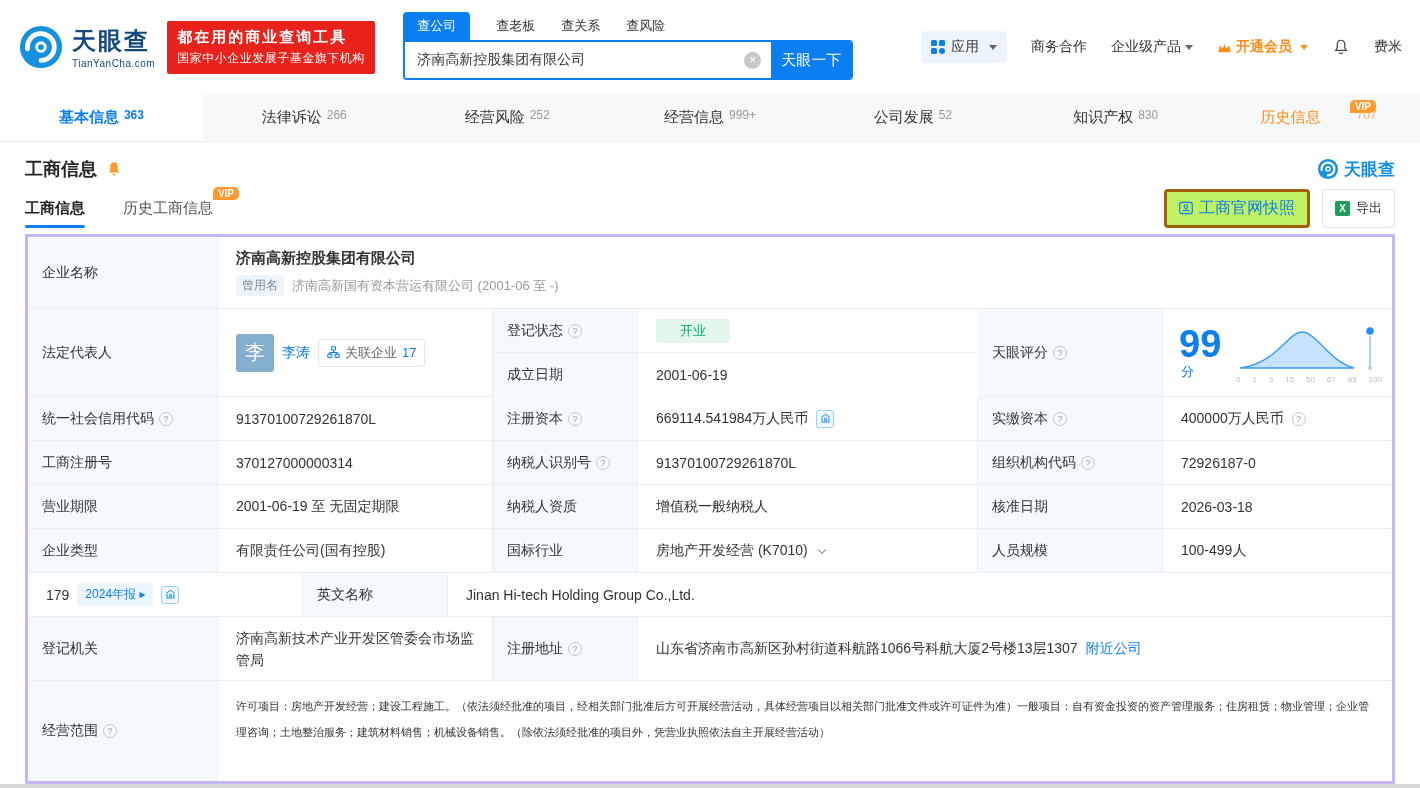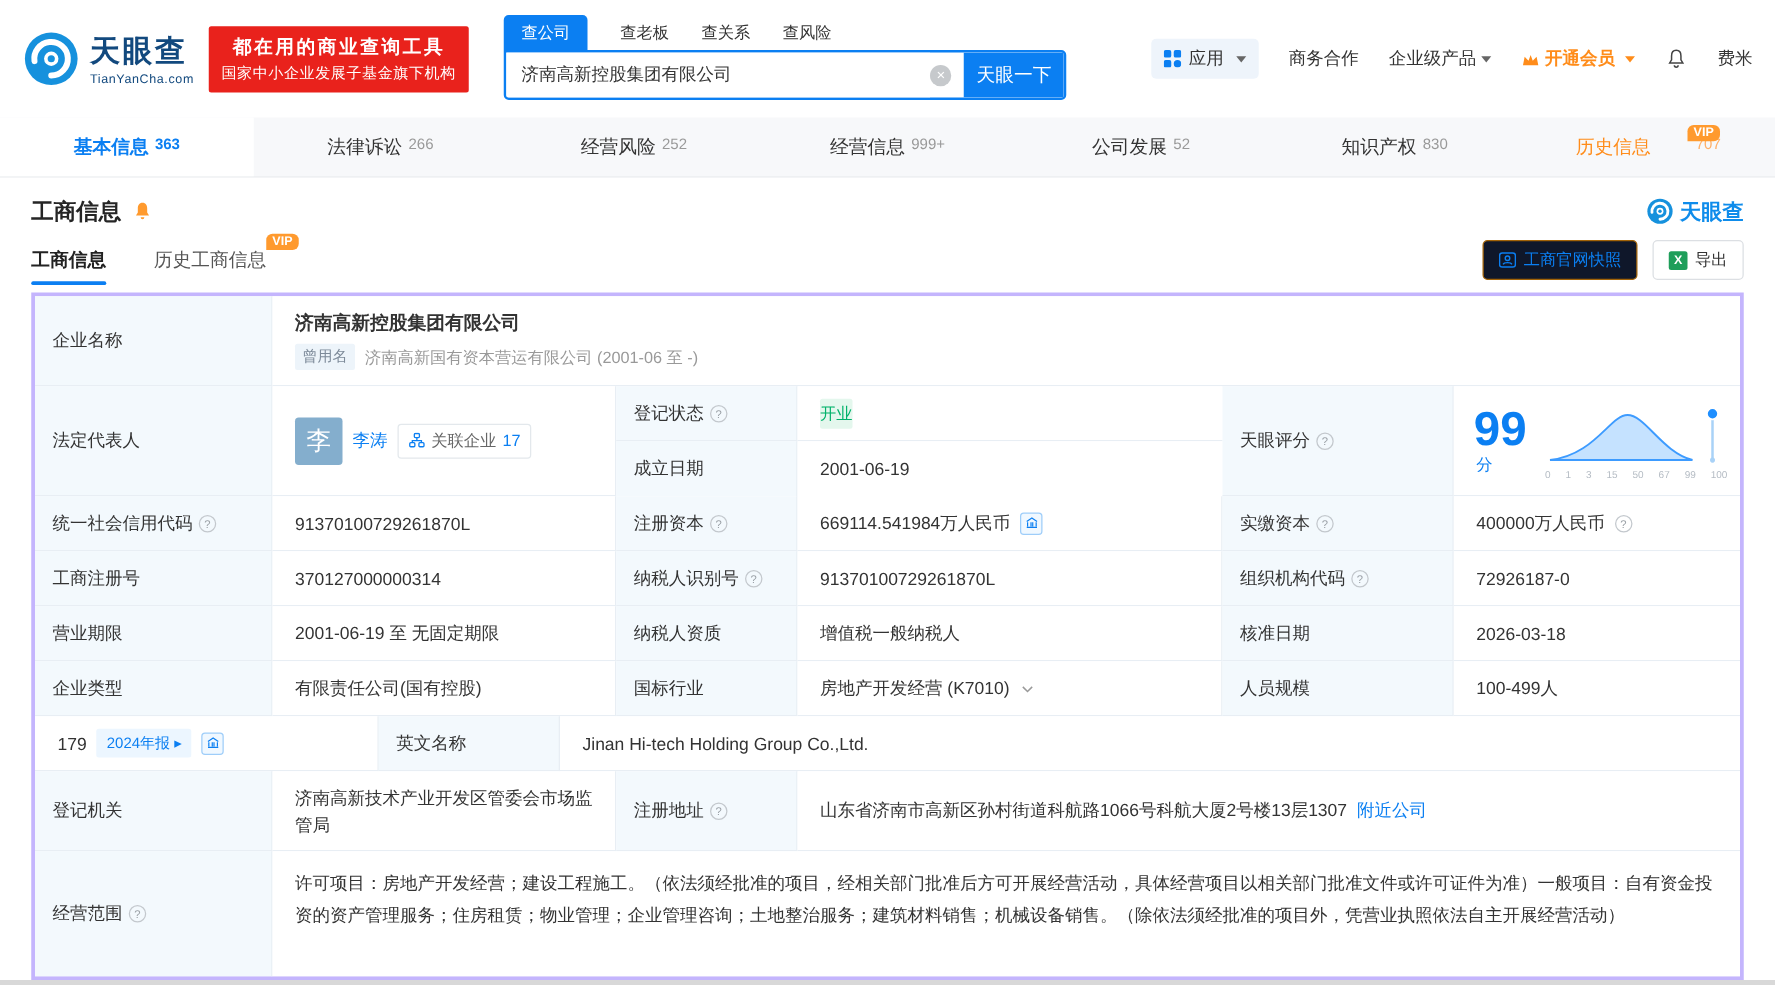--- a/index.html
+++ b/index.html
@@ -7,21 +7,21 @@
          font-family:"Liberation Sans","DejaVu Sans",sans-serif; color:#333; }
   .page { width:1420px; height:788px; display:flex; flex-direction:column; }
 
   
   .topbar { height:94px; display:flex; align-items:center; padding:0 18px; background:#fff; flex-shrink:0; }
   .logo-area { display:flex; align-items:center; gap:8px; }
   .logo-icon { width:46px; height:46px; }
   .logo-text .cn { font-size:24px; font-weight:bold; color:#12497e; letter-spacing:2px; }
   .logo-text .en { font-size:10px; color:#12497e; letter-spacing:.5px; margin-top:1px; }
   .banner { background:#e9221c; color:#fff; padding:7px 10px; border-radius:2px; margin-left:12px; width:208px; }
-  .banner .l1 { font-size:15px; font-weight:bold; letter-spacing:2px;text-align:center; }
+  .banner .l1 { font-size:15px; font-weight:bold; letter-spacing:2px; }
   .banner .l2 { font-size:12px; letter-spacing:.5px; margin-top:3px; }
 
   .search-area { margin-left:28px; }
   .search-tabs { display:flex; align-items:flex-end; gap:26px; height:26px; }
   .stab { font-size:13px; color:#333; cursor:pointer; padding-bottom:5px; }
   .stab.active { background:#0b7ff2; color:#fff; padding:5px 14px; border-radius:4px 4px 0 0; }
   .search-box { display:flex; width:450px; height:40px; border:2px solid #0b7ff2; border-radius:0 4px 4px 4px; overflow:hidden; }
   .search-box input { flex:1; border:none; outline:none; font-size:14px; padding:0 12px; color:#333; }
   .clear-btn { width:17px; height:17px; border-radius:50%; background:#c6c9cc; color:#fff; font-size:12px;
                line-height:16px; text-align:center; align-self:center; margin-right:10px; cursor:pointer; }
@@ -53,22 +53,22 @@
   .watermark .wm-text { font-size:17px; font-weight:bold; color:#0e8ceb; }
 
   .subtabs { display:flex; align-items:center; height:44px; margin-top:2px; }
   .subtab { font-size:15px; margin-right:38px; cursor:pointer; position:relative; padding:10px 0; }
   .subtab.active { color:#222; font-weight:bold; }
   .subtab.active:after { content:""; position:absolute; left:0; right:0; bottom:0; height:3px; background:#0b7ff2; border-radius:2px; }
   .subtab.muted { color:#555; }
   .subtab .vip-tag2 { position:absolute; top:-2px; right:-26px; background:#ff9a2e; color:#fff; font-size:10px; font-weight:bold;
                       padding:1px 5px; border-radius:5px 5px 5px 0; line-height:11px; }
   .subtab-actions { margin-left:auto; display:flex; gap:12px; }
-  .btn-blue { display:flex; align-items:center; gap:6px; border:1px solid #a16207; color:#0b7ff2; background:#0f172a;
-              border-radius:4px; padding:6px 12px; font-size:13px; cursor:pointer; }
+  .btn-blue { display:flex; align-items:center; gap:6px; border:3px solid #a16207; color:#0b7ff2; background:#bef264;
+              border-radius:4px; padding:6px 12px; font-size:16px; cursor:pointer; }
   .btn-plain { display:flex; align-items:center; gap:6px; border:1px solid #dcdfe3; color:#333; background:#fff;
                border-radius:4px; padding:6px 12px; font-size:13px; cursor:pointer; }
   .xls-ico { width:15px; height:15px; background:#1e9e5a; border-radius:2px; color:#fff; font-size:10px; font-weight:bold;
              display:flex; align-items:center; justify-content:center; }
 
   
   .tbl { border:3px solid #c4b5fd; margin-top:4px; }
   .row { display:flex; }
   .cell { border-right:1px solid #e8eef4; border-bottom:1px solid #e8eef4; display:flex; align-items:center; font-size:14px; }
   .row .cell:last-child { border-right:none; }
@@ -98,35 +98,35 @@
              font-size:13px; color:#666; cursor:pointer; }
   .rel-box .num { color:#0b7ff2; }
 
   .subcol { width:485px; display:flex; flex-direction:column; flex-shrink:0; }
   .subrow { display:flex; height:44px; }
   .subrow .cell { border-bottom:1px solid #e8eef4; }
   .subrow.last .cell { border-bottom:none; }
   .sub-l { width:145px; flex-shrink:0; }
   .sub-v { width:340px; flex-shrink:0; }
 
-  .status-badge { background:#e4f7ed; color:#00b26a; font-size:13px; padding:3px 0; border-radius:2px; }
+  .status-badge { background:#e4f7ed; color:#00b26a; font-size:13px; padding:3px 24px; border-radius:2px; }
 
   .score-cell { padding:0 10px 0 16px; }
   .score-num { font-size:38px; font-weight:bold; color:#0b7ff2; line-height:1; }
   .score-unit { font-size:13px; color:#0b7ff2; margin-left:2px; }
   .score-chart { margin-left:6px; }
   .ticks { display:flex; justify-content:space-between; width:146px; font-size:8px; color:#b5bcc4; margin-top:-2px; }
 
   .bank-ico { width:18px; height:18px; border:1px solid #9ecdf9; border-radius:3px; display:flex; align-items:center;
               justify-content:center; background:#f0f8ff; cursor:pointer; flex-shrink:0; }
   .report-badge { background:#ecf6ff; color:#0b7ff2; font-size:12px; padding:3px 8px; border-radius:2px; cursor:pointer; }
   .chev { width:12px; height:12px; cursor:pointer; }
 
   .two-line { line-height:22px; padding-top:10px; padding-bottom:10px; align-items:flex-start; }
-  .scope-val { line-height:26px; padding:12px 18px; align-items:flex-start; font-size:14px; }
+  .scope-val { line-height:26px; padding:12px 18px; align-items:flex-start; font-size:11px; }
   .bottom-strip { height:9px; background:#d8d8d8; flex-shrink:0; }
 </style>
 </head>
 <body>
 
 <div class="page">
 
   <header class="topbar">
     <div class="logo-area">
       <div class="logo-icon">

